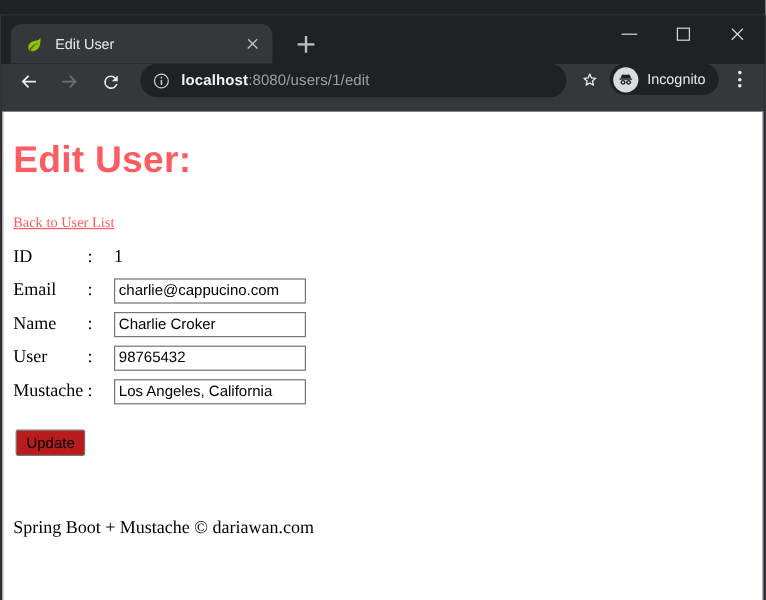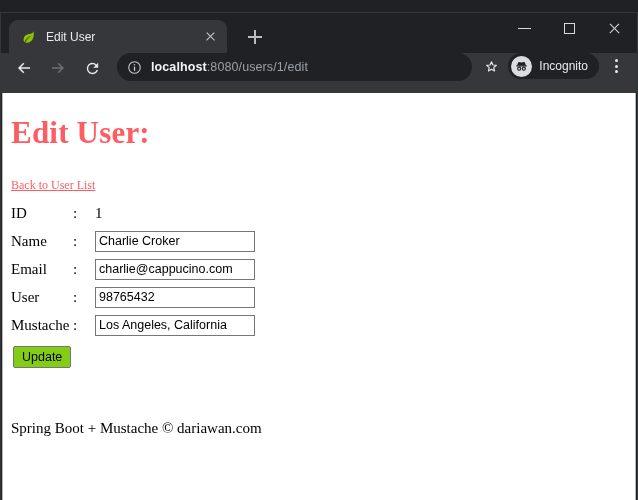--- a/index.html
+++ b/index.html
@@ -249,21 +249,21 @@
     overflow: hidden;
     position: relative;
   }
   .page {
     padding: 8px;
     font-family: "Liberation Serif", serif;
     color: #000000;
   }
 
   h1.page-title {
-    font-family: Liberation Serif, serif;
+    font-family: Liberation Sans, sans-serif;
     color: #fd5c63;
     font-size: 31px;
     font-weight: bold;
     margin: 15px 0 0 0;
     line-height: 1.1;
     letter-spacing: 0.2px;
   }
 
   .backlink {
     display: inline-block;
@@ -300,26 +300,26 @@
     font-size: 12.5px;
     color: #000;
     background: #ffffff;
     border: 1px solid #767676;
     padding: 1px 3px;
     box-sizing: content-box;
     outline: none;
   }
 
   button.update-btn {
-    margin-top: 7px;
+    margin-top: 18px;
     margin-left: 2px;
     font-family: "Liberation Sans", sans-serif;
     font-size: 12.5px;
     color: #000;
-    background: #84cc16;
+    background: #b91c1c;
     border: 1px solid #767676;
     border-radius: 2px;
     padding: 2px 8px;
     cursor: pointer;
     line-height: 1.3;
   }
 
   .footer-text {
     margin-top: 52px;
     font-family: "Liberation Serif", serif;
@@ -423,32 +423,32 @@
         <table class="form-table">
           <tbody>
 
             <tr>
               <td class="lbl">ID</td>
               <td class="sep">:</td>
               <td class="val">1</td>
             </tr>
 
             <tr>
+              <td class="lbl">Email</td>
+              <td class="sep">:</td>
+              <td class="val">
+                <input class="field" type="text" value="charlie@cappucino.com" style="">
+              </td>
+            </tr>
+
+            <tr>
               <td class="lbl">Name</td>
               <td class="sep">:</td>
               <td class="val">
                 <input class="field" type="text" value="Charlie Croker" style="">
-              </td>
-            </tr>
-
-            <tr>
-              <td class="lbl">Email</td>
-              <td class="sep">:</td>
-              <td class="val">
-                <input class="field" type="text" value="charlie@cappucino.com" style="">
               </td>
             </tr>
 
             <tr>
               <td class="lbl">User</td>
               <td class="sep">:</td>
               <td class="val">
                 <input class="field" type="text" value="98765432" style="">
               </td>
             </tr>

